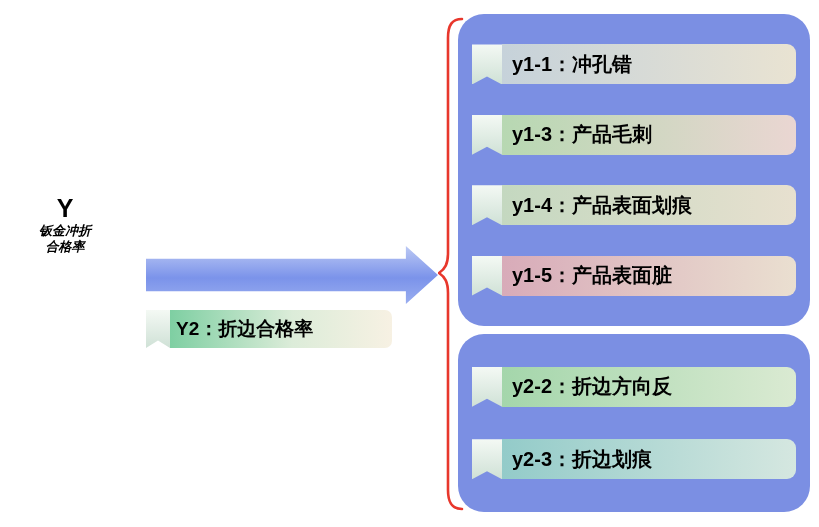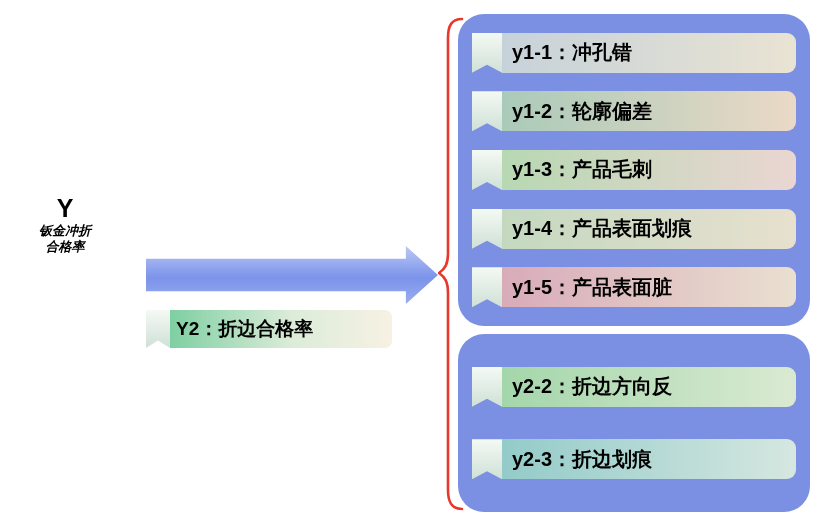--- a/index.html
+++ b/index.html
@@ -74,24 +74,20 @@
              C 7 261 10 266 10 277 L 10 474 C 10 487 14 493 24 493" fill="none" stroke="#e8372c" stroke-width="2.6" stroke-linecap="round"></path>
   </svg>
 
   <div class="panel panel1">
     <div class="item">
       <div class="strip"></div>
       <div class="item-body g-y1-1">y1-1：冲孔错</div>
     </div>
     <div class="item">
       <div class="strip"></div>
-      <div class="item-body g-y1-2">y1-2：轮廓偏差</div>
-    </div>
-    <div class="item">
-      <div class="strip"></div>
       <div class="item-body g-y1-3">y1-3：产品毛刺</div>
     </div>
     <div class="item">
       <div class="strip"></div>
       <div class="item-body g-y1-4">y1-4：产品表面划痕</div>
     </div>
     <div class="item">
       <div class="strip"></div>
       <div class="item-body g-y1-5">y1-5：产品表面脏</div>
     </div>

